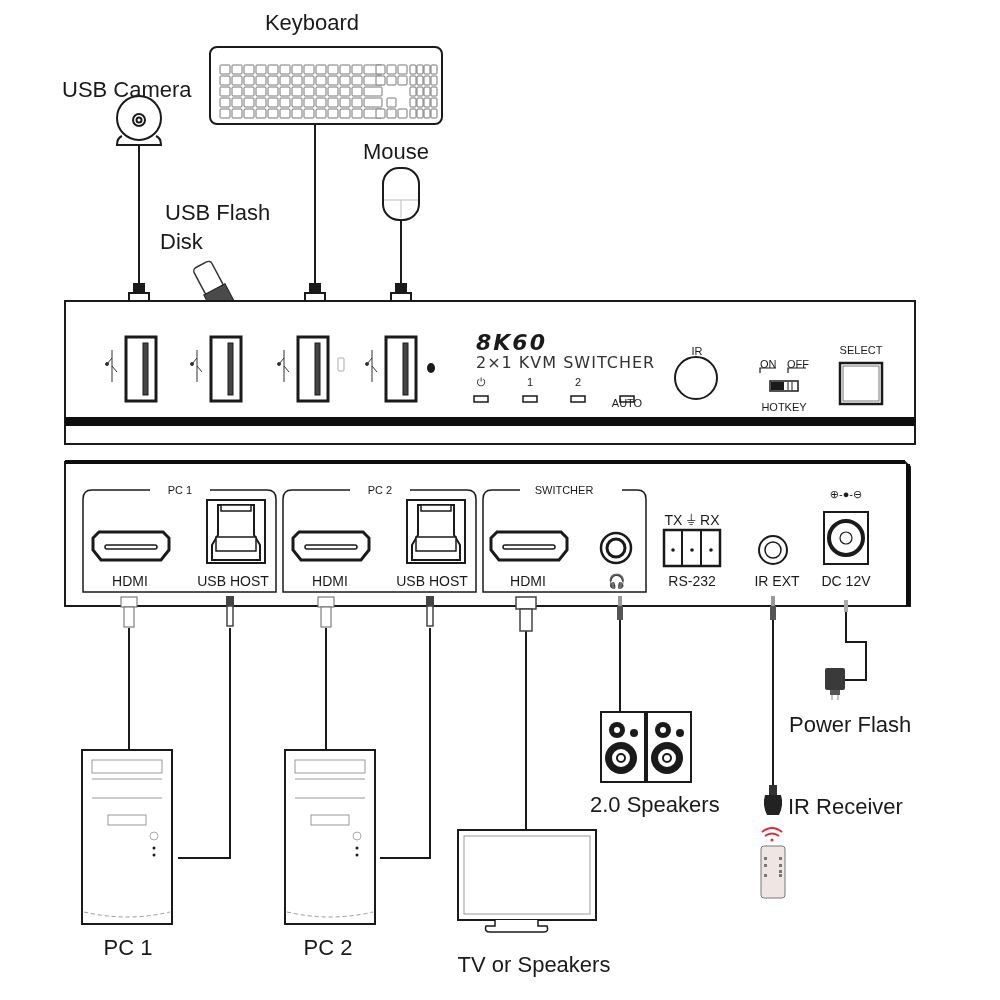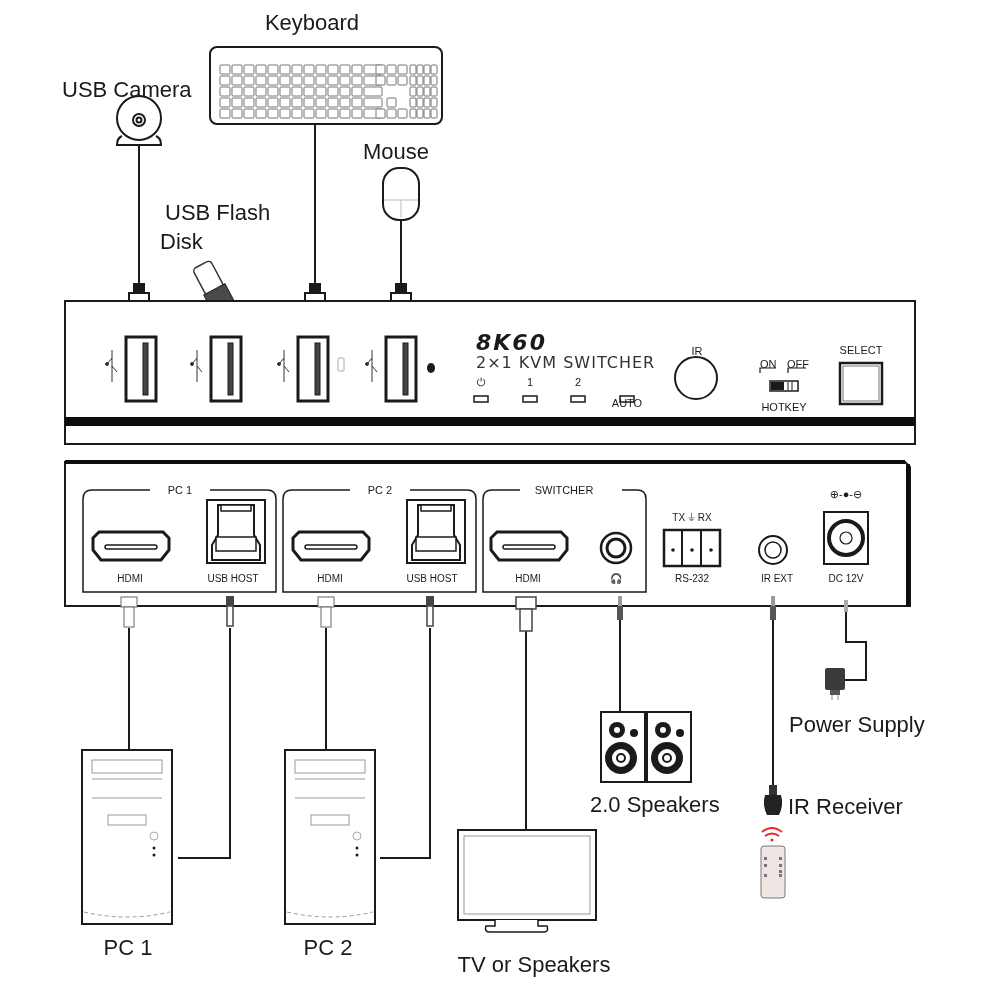--- a/index.html
+++ b/index.html
@@ -1,21 +1,21 @@
 <!DOCTYPE html>
 <html><head>
 <meta charset="utf-8">
 <style>
   html, body { margin: 0; padding: 0; background: #ffffff; }
   body { width: 1000px; height: 1000px; position: relative; overflow: hidden; font-family: "Liberation Sans", sans-serif; color: #1a1a1a; }
   svg.diagram { position: absolute; left: 0; top: 0; width: 1000px; height: 1000px; }
   .lbl { position: absolute; font-family: "Liberation Sans", sans-serif; color: #1a1a1a; white-space: nowrap; text-align: center; }
   .lbl-big { font-size: 22px; }
   .lbl-sm { font-size: 11px; }
-  .lbl-xs { font-size: 10px; }
+  .lbl-xs { font-size: 14px; }
   .lbl-logo { font-family: "DejaVu Sans", sans-serif; font-weight: bold; font-size: 22px; letter-spacing: 2px; font-style: italic; }
   .lbl-sub { font-family: "DejaVu Sans", sans-serif; font-size: 16px; letter-spacing: 1px; color: #333; }
   .center { transform: translateX(-50%); }
 </style>
 </head>
 <body>
 
 <svg class="diagram" viewBox="0 0 1000 1000">
 
   <g fill="none" stroke="#1a1a1a" stroke-width="2">
@@ -446,13 +446,13 @@
 <div class="lbl lbl-xs center" style="left:692px; top:573px;">RS-232</div>
 <div class="lbl lbl-xs center" style="left:774px; top:573px;padding-left:6px;">IR EXT</div>
 <div class="lbl lbl-sm center" style="left:846px; top:488px;">⊕-●-⊖</div>
 <div class="lbl lbl-xs center" style="left:846px; top:573px;">DC 12V</div>
 
 <div class="lbl lbl-big center" style="left:128px; top:935px;">PC 1</div>
 <div class="lbl lbl-big center" style="left:328px; top:935px;">PC 2</div>
 <div class="lbl lbl-big center" style="left:534px; top:952px;">TV or Speakers</div>
 <div class="lbl lbl-big" style="left:590px; top:792px;">2.0 Speakers</div>
 <div class="lbl lbl-big" style="left:788px; top:794px;">IR Receiver</div>
-<div class="lbl lbl-big" style="left:789px; top:712px;">Power Supply</div>
+<div class="lbl lbl-big" style="left:789px; top:712px;">Power Flash</div>
 
 </body></html>

